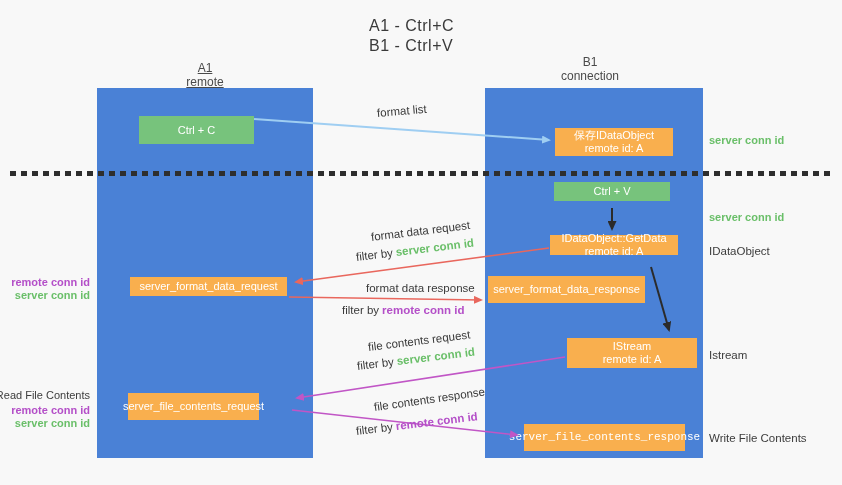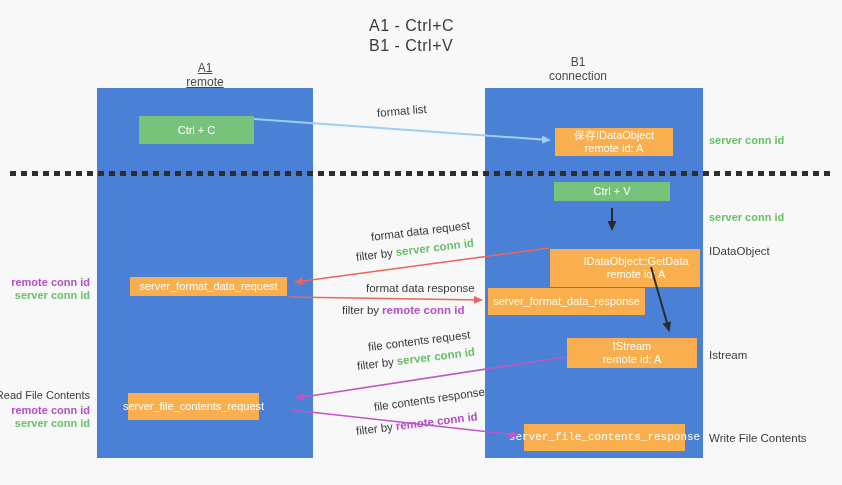--- a/index.html
+++ b/index.html
@@ -59,21 +59,21 @@
 
   <div class="title">
     <div>A1 - Ctrl+C</div>
     <div>B1 - Ctrl+V</div>
   </div>
 
   <div class="col-header" style="left:135px;top:61px;text-decoration:underline;">
     <div>A1</div>
     <div>remote</div>
   </div>
-  <div class="col-header" style="left:508px;top:55px;">
+  <div class="col-header" style="left:520px;top:55px;">
     <div>B1</div>
     <div>connection</div>
   </div>
 
   <div class="column" style="left:97px;width:216px;"></div>
   <div class="column" style="left:485px;width:218px;"></div>
 
   <div class="dashed-line"></div>
 
   <div class="node green" style="left:139px;top:116px;width:115px;height:28px;">
@@ -82,30 +82,30 @@
 
   <div class="node orange" style="left:555px;top:128px;width:118px;height:28px;">
     <span>保存IDataObject</span>
     <span>remote id: A</span>
   </div>
 
   <div class="node green" style="left:554px;top:182px;width:116px;height:19px;">
     <span>Ctrl + V</span>
   </div>
 
-  <div class="node orange" style="left:550px;top:249px;width:128px;height:38px;padding-left:22px;">
+  <div class="node orange" style="left:550px;top:235px;width:128px;height:20px;">
     <span>IDataObject::GetData</span>
     <span>remote id: A</span>
   </div>
 
   <div class="node orange" style="left:130px;top:277px;width:157px;height:19px;">
     <span>server_format_data_request</span>
   </div>
 
-  <div class="node orange" style="left:488px;top:288px;width:157px;height:27px;">
+  <div class="node orange" style="left:488px;top:276px;width:157px;height:27px;">
     <span>server_format_data_response</span>
   </div>
 
   <div class="node orange" style="left:567px;top:338px;width:130px;height:30px;">
     <span>IStream</span>
     <span>remote id: A</span>
   </div>
 
   <div class="node orange" style="left:128px;top:393px;width:131px;height:27px;">
     <span>server_file_contents_request</span>

